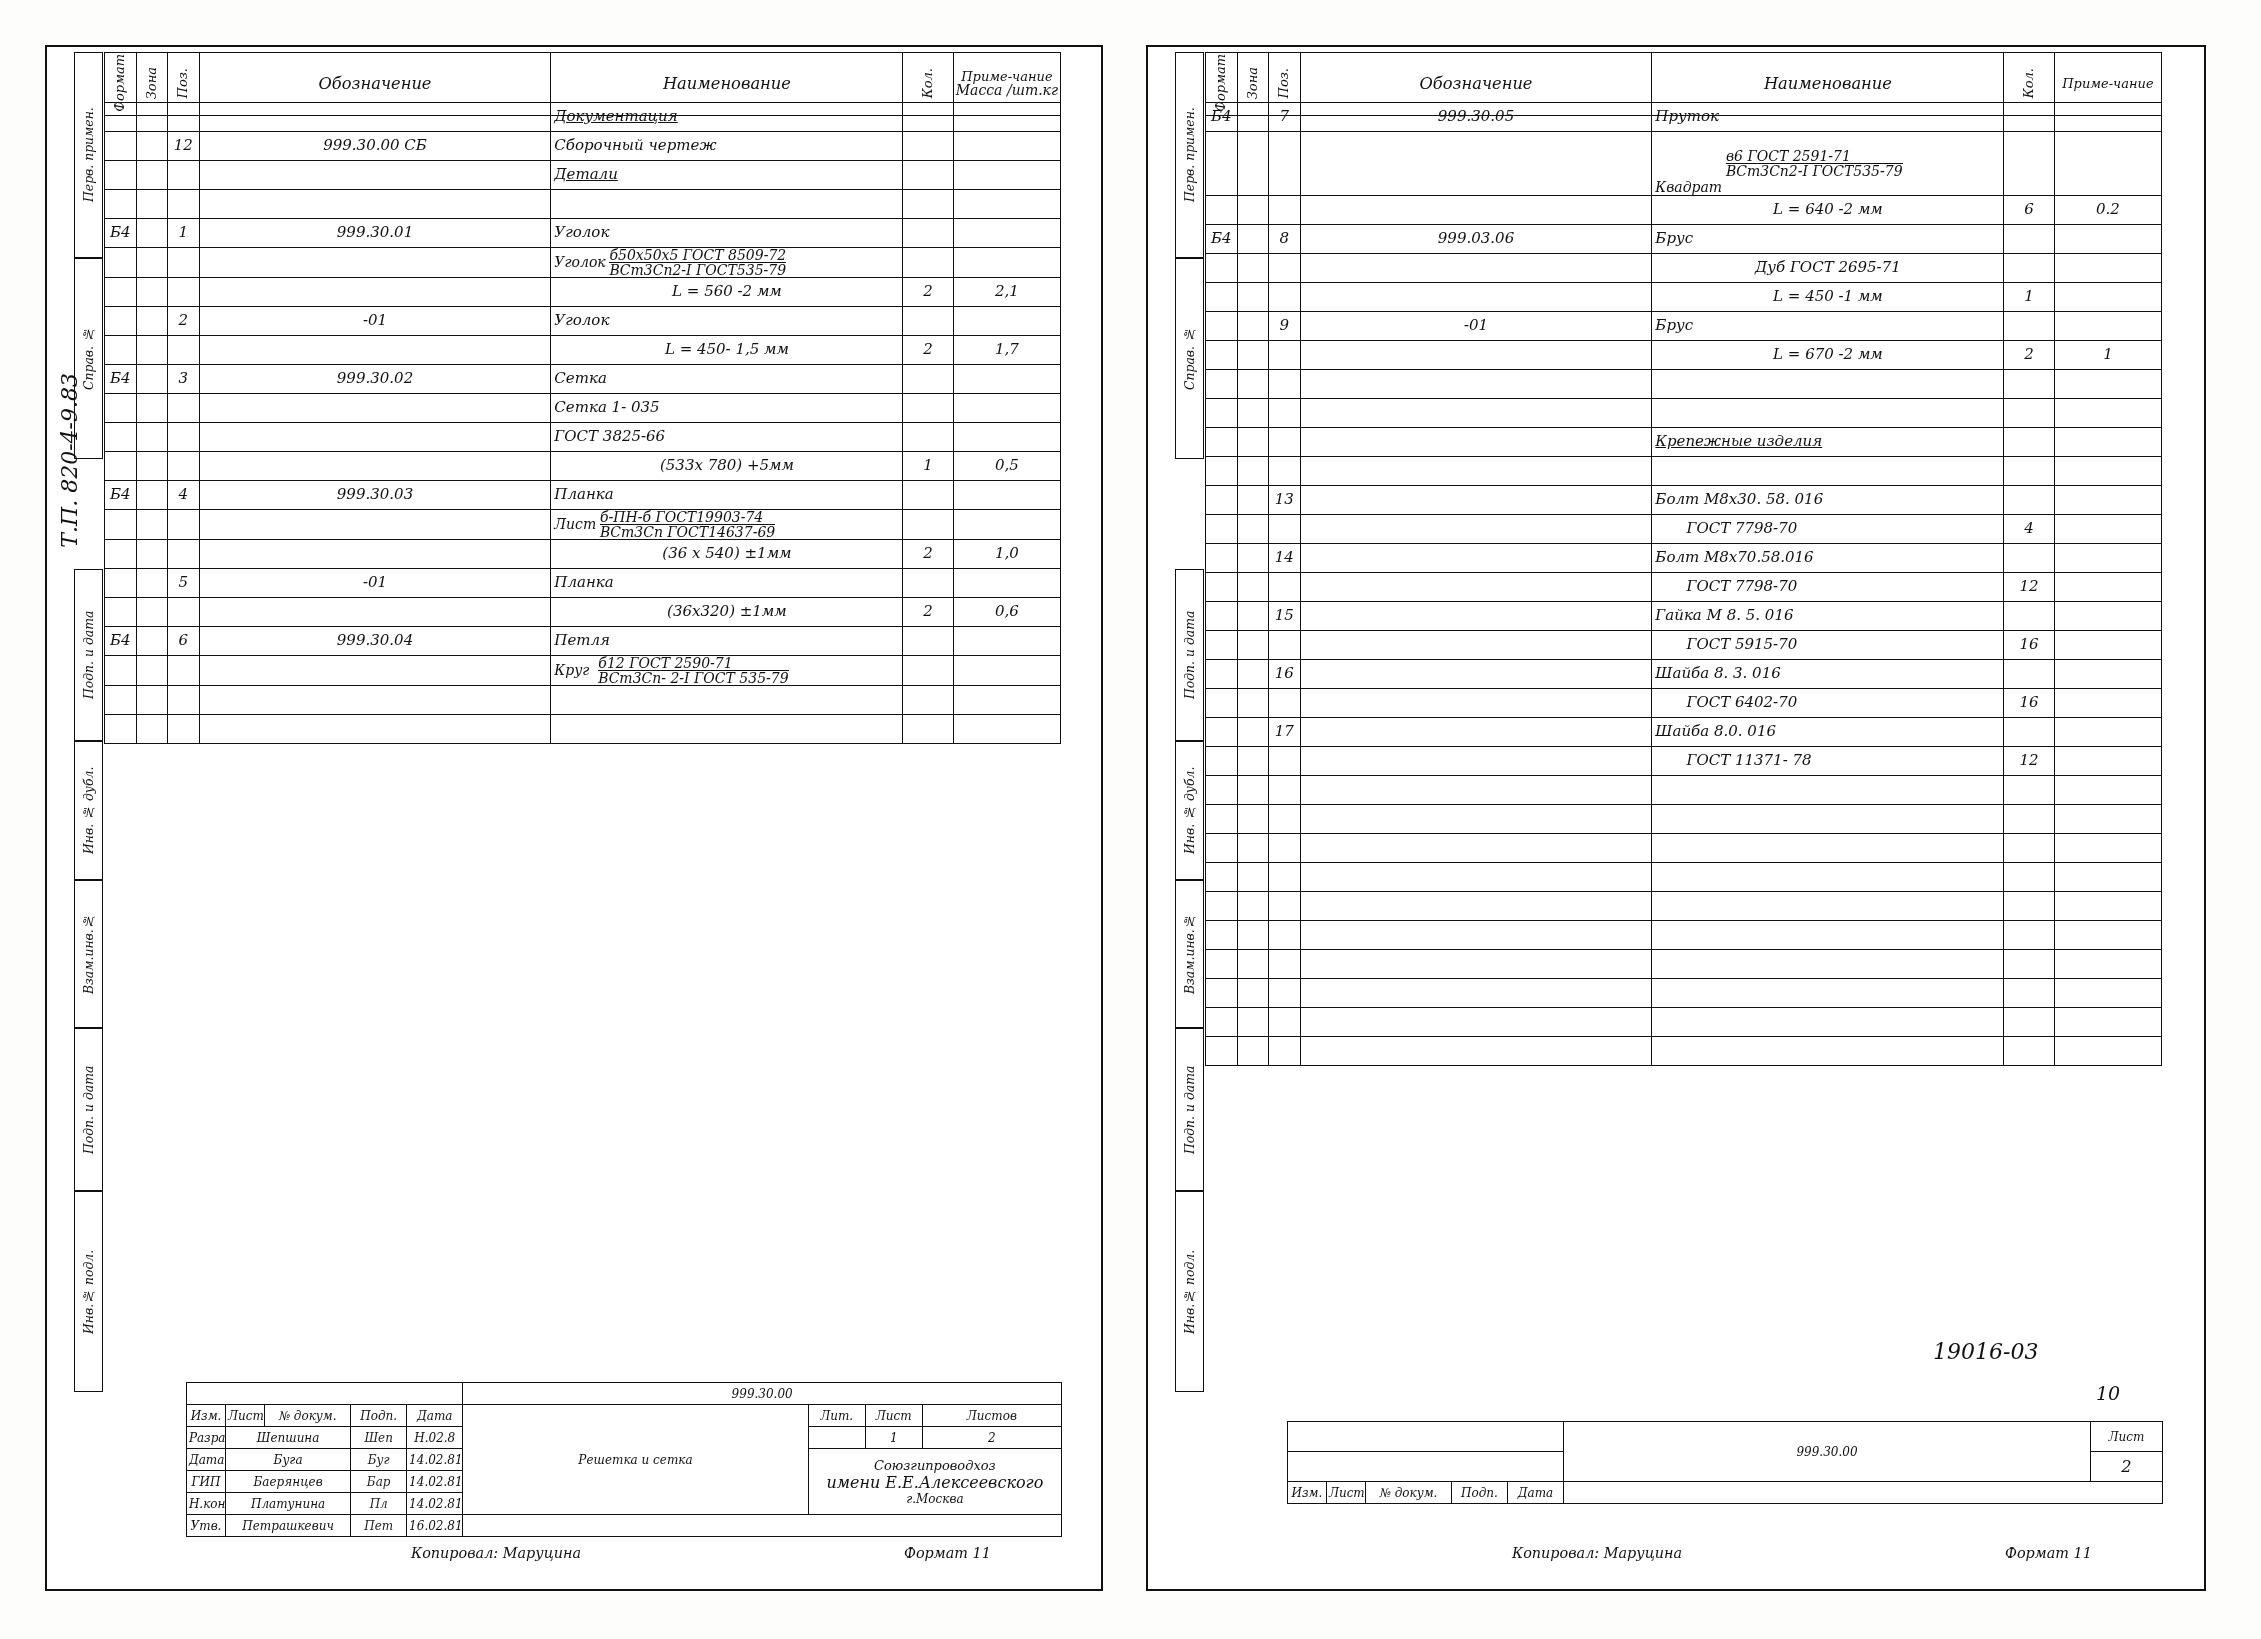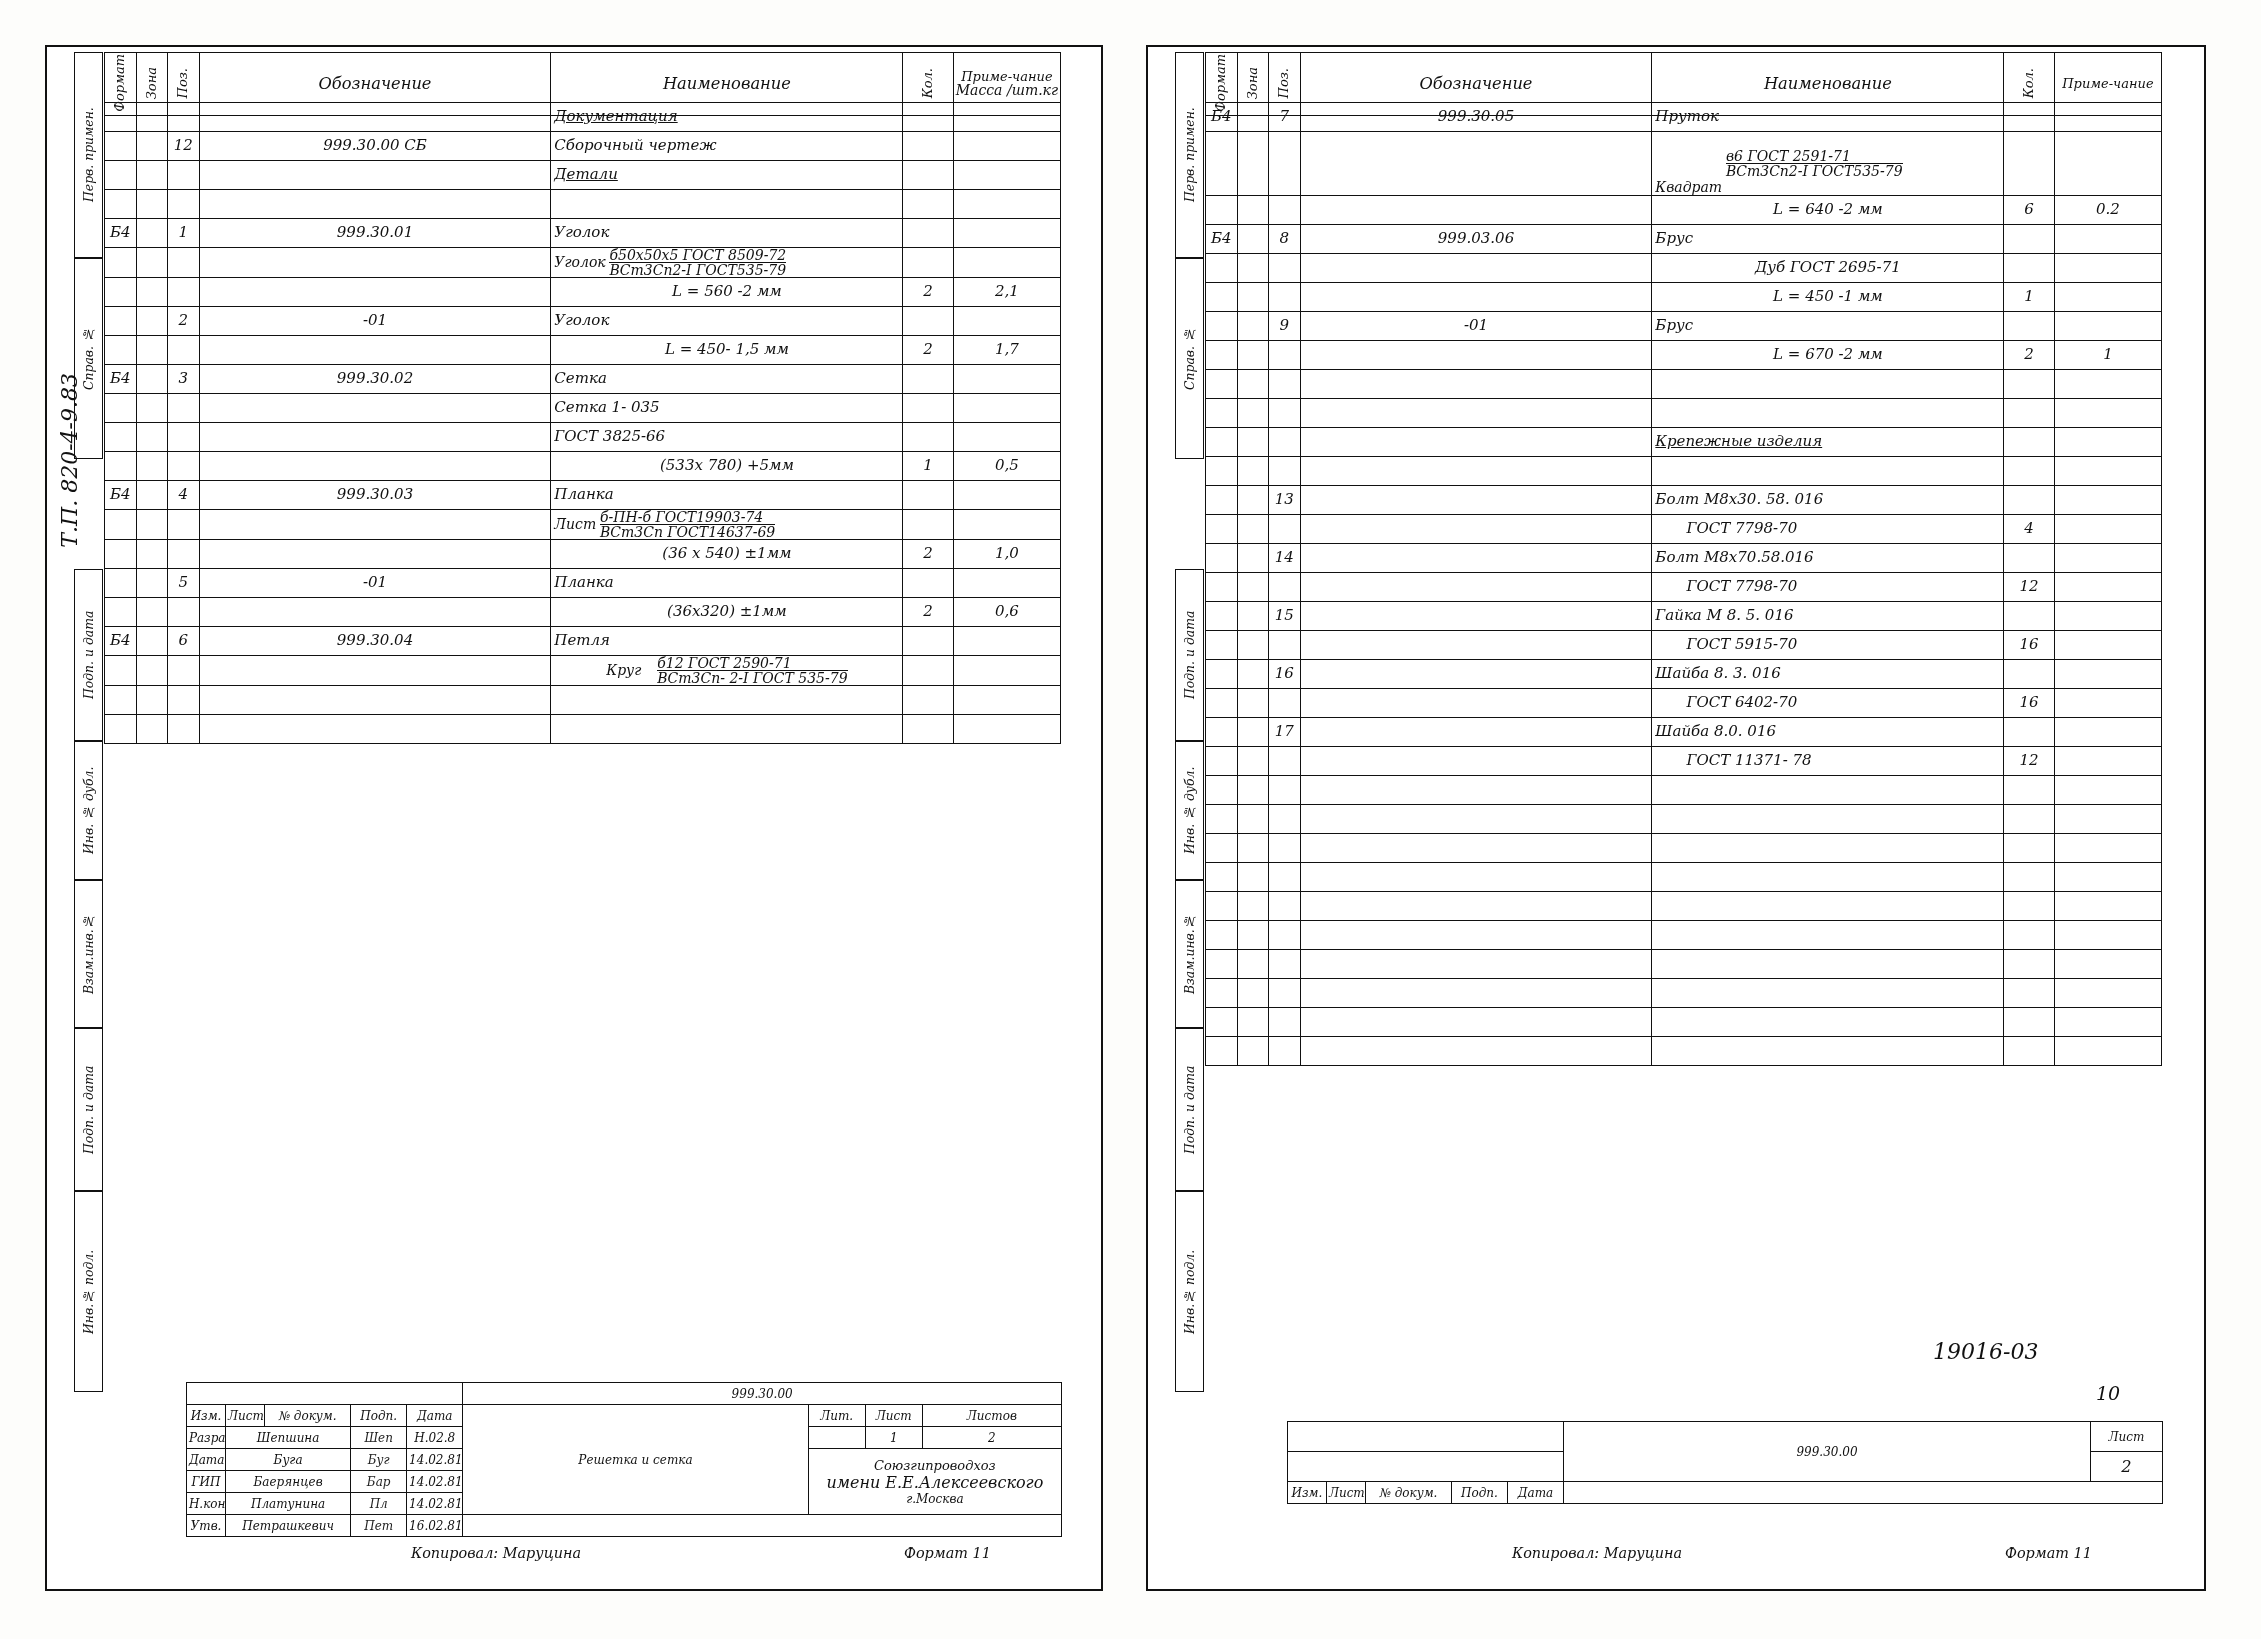--- a/index.html
+++ b/index.html
@@ -386,21 +386,21 @@
             <td class="l"><span>Петля</span></td>
             <td class="c"></td>
             <td class="c"></td>
           </tr>
           <tr>
             <td class="c"></td>
             <td class="c"></td>
             <td class="c"></td>
             <td class="c"></td>
             <td class="l">
-              <div style="display: flex; align-items: center; gap: 16px; justify-content: center;">
+              <div style="display: flex; align-items: center; gap: 9px;">
                 <span style="font-size: 14px;">Круг</span>
                 <span style="display: inline-block; line-height: 1;">
                   <span class="xs" style="display: block; border-bottom: 1px solid rgb(17, 17, 17);">б12 ГОСТ 2590-71</span>
                   <span class="xs" style="display: block;">ВСт3Сп- 2-I ГОСТ 535-79</span>
                 </span>
               </div>
             </td>
             <td class="c"></td>
             <td class="c"></td>
           </tr>

